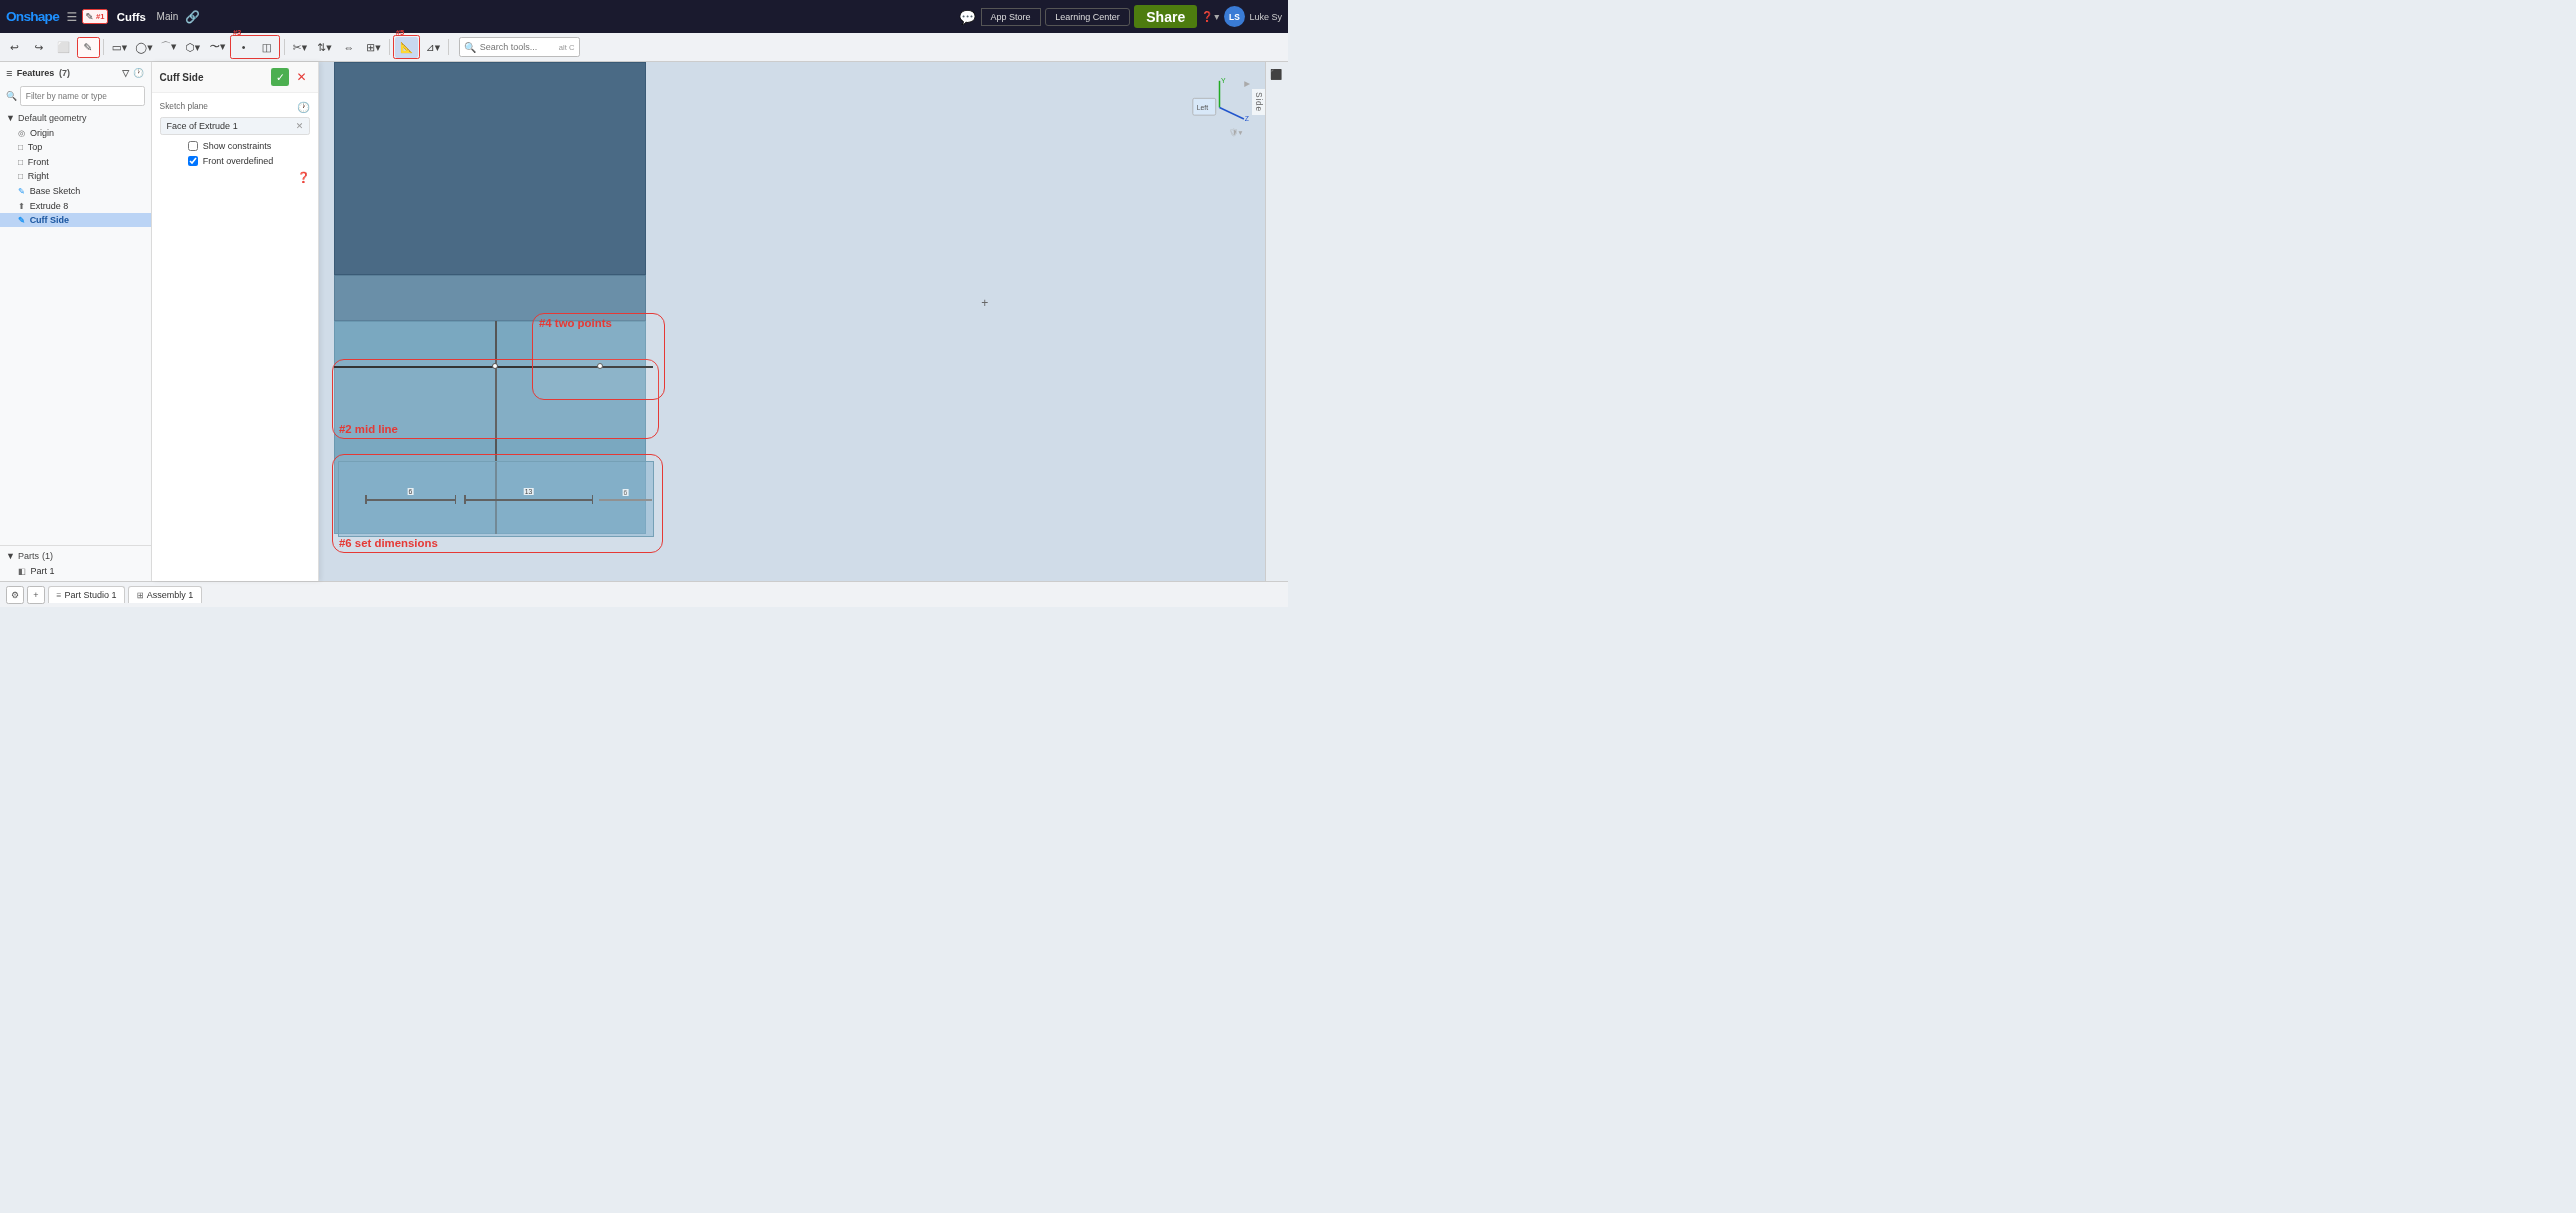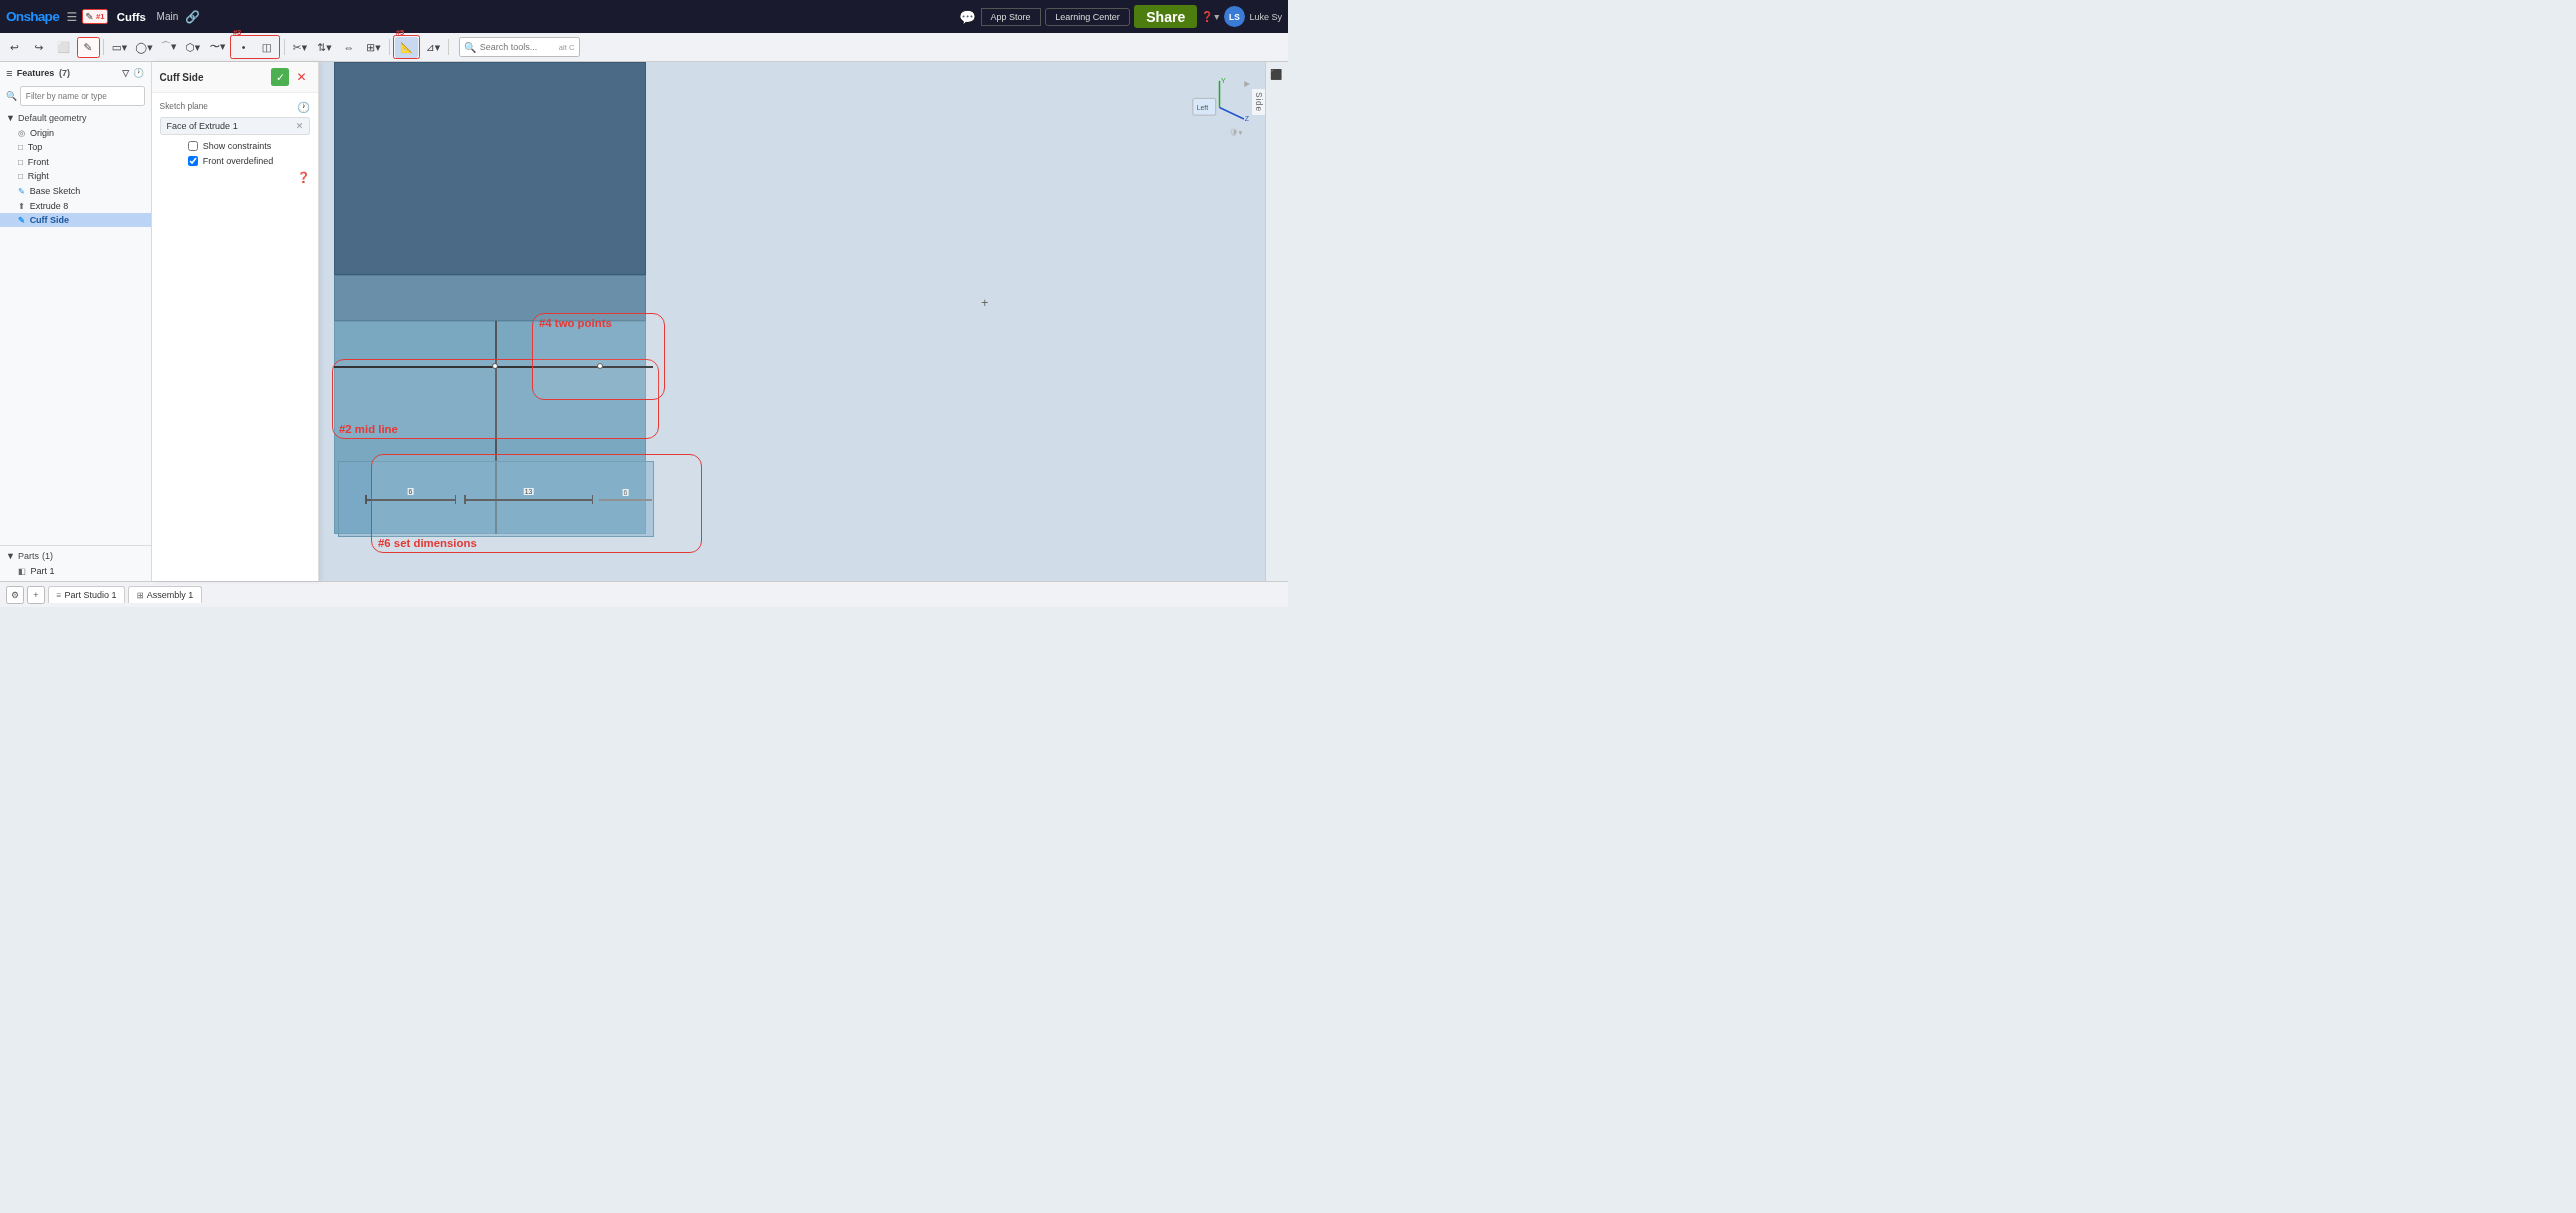--- a/index.html
+++ b/index.html
@@ -401,21 +401,21 @@
       </div>
 
       <div class="annotation-box" style="top:297px;left:13px;width:327px;height:80px;">
         <span class="annotation-label" style="bottom:1.5px;left:3px;">#2 mid line</span>
       </div>
 
       <div class="annotation-box" style="top:251px;left:213px;width:133px;height:87px;">
         <span class="annotation-label" style="top:1.5px;left:3px;">#4 two points</span>
       </div>
 
-      <div class="annotation-box" style="top:392px;left:13px;width:331px;height:99px;margin-left:39px;">
+      <div class="annotation-box" style="top:392px;left:13px;width:331px;height:99px;">
         <span class="annotation-label" style="bottom:1.5px;left:3px;">#6 set dimensions</span>
       </div>
 
       <div class="nav-cube-area">
         <svg width="61" height="61" viewBox="0 0 80 80" style="font-size:13px">
 
           <line x1="40" y1="40" x2="40" y2="5" stroke="#22aa22" stroke-width="2"></line>
           <text x="42" y="8" font-size="9" fill="#22aa22">Y</text>
 
           <line x1="40" y1="40" x2="72" y2="55" stroke="#2255cc" stroke-width="2"></line>

